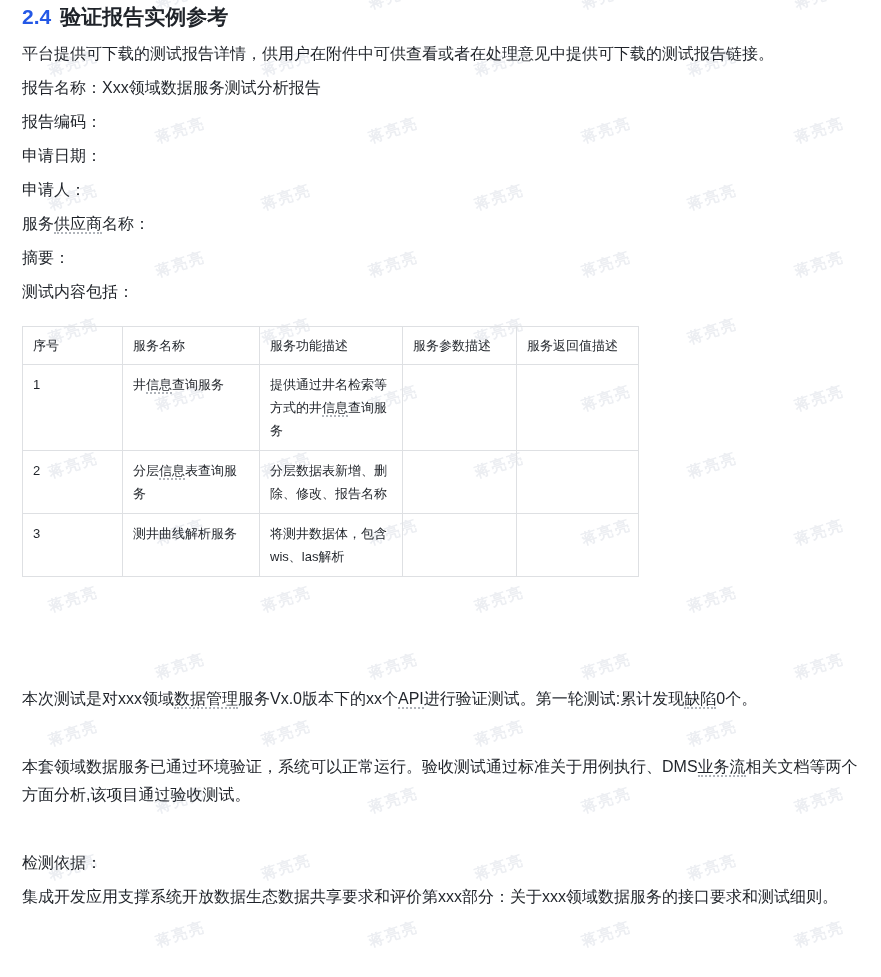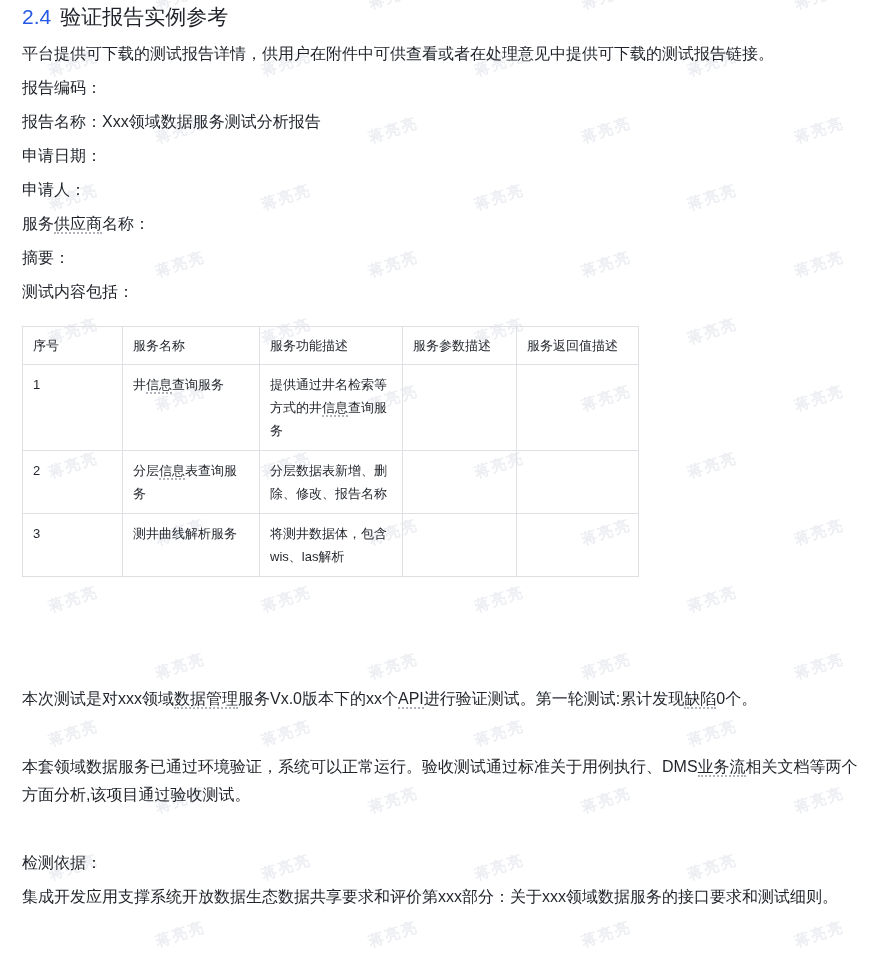--- a/index.html
+++ b/index.html
@@ -14,21 +14,21 @@
     width:881px;height:977px;overflow:hidden;background:#ffffff;
     font-family:"Liberation Sans","DejaVu Sans",sans-serif;
     color:var(--text);position:relative;
   }
   #watermark-layer{position:absolute;inset:0;z-index:0;pointer-events:none;overflow:hidden;}
   .wm{
     position:absolute;font-size:15px;font-weight:700;letter-spacing:2px;
     color:var(--wm);transform:rotate(-18deg);white-space:nowrap;user-select:none;
   }
   .content{position:relative;z-index:1;padding:2px 22px 0 22px;}
-  h2.heading{font-size:21px;font-weight:400;line-height:30px;margin:0 0 8px 0;}
+  h2.heading{font-size:21px;font-weight:700;line-height:30px;margin:0 0 8px 0;}
   h2.heading .num{color:var(--accent);margin-right:9px;}
   .para{margin:0 0 6px 0;font-size:16px;line-height:28px;min-height:28px;}
   .para.empty{min-height:28px;}
   .spell{border-bottom:2px dotted var(--spell);}
   table.svc{
     border-collapse:collapse;table-layout:fixed;margin:20px 0 6px 0;
   }
   table.svc th, table.svc td{
     border:1px solid var(--border);
     font-weight:400;text-align:left;vertical-align:top;
@@ -106,22 +106,22 @@
     <span class="wm" style="left: 794px; top: 925px;">蒋亮亮</span>
   </div>
 
 <div class="content">
   <h2 class="heading">
     <span class="num">2.4</span><span>验证报告实例参考</span>
   </h2>
 
   <div id="intro">
       <p class="para"><span>平台提供可下载的测试报告详情，供用户在附件中可供查看或者在处理意见中提供可下载的测试报告链接。</span></p>
+      <p class="para"><span>报告名称：Xxx领域数据服务测试分析报告</span></p>
       <p class="para"><span>报告编码：</span></p>
-      <p class="para"><span>报告名称：Xxx领域数据服务测试分析报告</span></p>
       <p class="para"><span>申请日期：</span></p>
       <p class="para"><span>申请人：</span></p>
       <p class="para"><span>服务</span><span class="spell">供应商</span><span>名称：</span></p>
       <p class="para"><span>摘要：</span></p>
       <p class="para"><span>测试内容包括：</span></p>
     </div>
 
   <table class="svc">
     <colgroup>
       <col class="c0">

